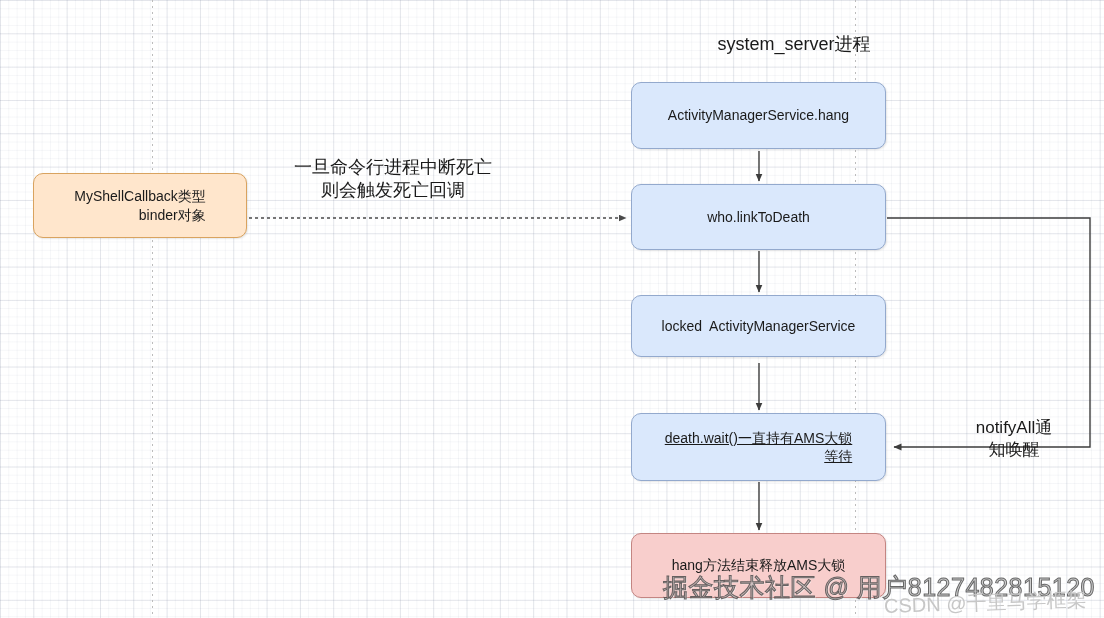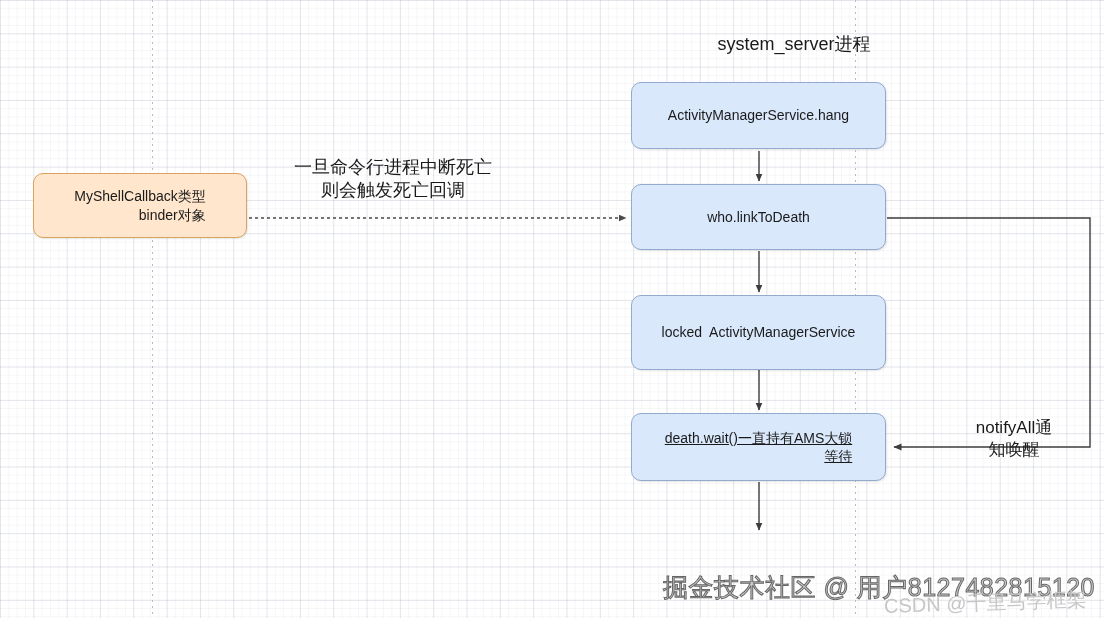--- a/index.html
+++ b/index.html
@@ -41,21 +41,21 @@
     white-space: pre-wrap;
     padding: 4px 10px;
     box-shadow: 1px 1px 2px rgba(0,0,0,0.10);
   }
   .node-blue   { background: #dae8fc; border: 1.5px solid #93a9cd; }
   .node-orange { background: #ffe6cc; border: 1.5px solid #d9a35f; }
   .node-pink   { background: #f8cecc; border: 1.5px solid #c48582; }
 
   .node-ams-hang        { left: 631px; top: 82px;  width: 255px; height: 67px; }
   .node-link-to-death   { left: 631px; top: 184px; width: 255px; height: 66px; }
-  .node-locked-ams      { left: 631px; top: 295px; width: 255px; height: 75px; }
+  .node-locked-ams      { left: 631px; top: 295px; width: 255px; height: 62px; }
   .node-death-wait      { left: 631px; top: 413px; width: 255px; height: 68px; text-decoration: underline; }
   .node-hang-release    { left: 631px; top: 533px; width: 255px; height: 65px; }
   .node-my-shell        { left: 33px;  top: 173px; width: 214px; height: 65px; }
 
   .flabel {
     position: absolute;
     z-index: 2;
     color: #1a1a1a;
     font-size: 17px;
     line-height: 1.3;
@@ -125,20 +125,23 @@
   <div class="node node-blue node-link-to-death">
     <span>who.linkToDeath</span>
   </div>
   <div class="node node-blue node-locked-ams">
     <span>locked  ActivityManagerService</span>
   </div>
   <div class="node node-blue node-death-wait">
     <span>death.wait()一直持有AMS大锁
 等待</span>
   </div>
+  <div class="node node-pink node-hang-release">
+    <span>hang方法结束释放AMS大锁</span>
+  </div>
   <div class="node node-orange node-my-shell">
     <span>MyShellCallback类型
 binder对象</span>
   </div>
 
   <div class="watermark wm-juejin">掘金技术社区 @ 用户8127482815120</div>
   <div class="watermark wm-csdn">CSDN @千里马学框架</div>
 
 </div>
 

